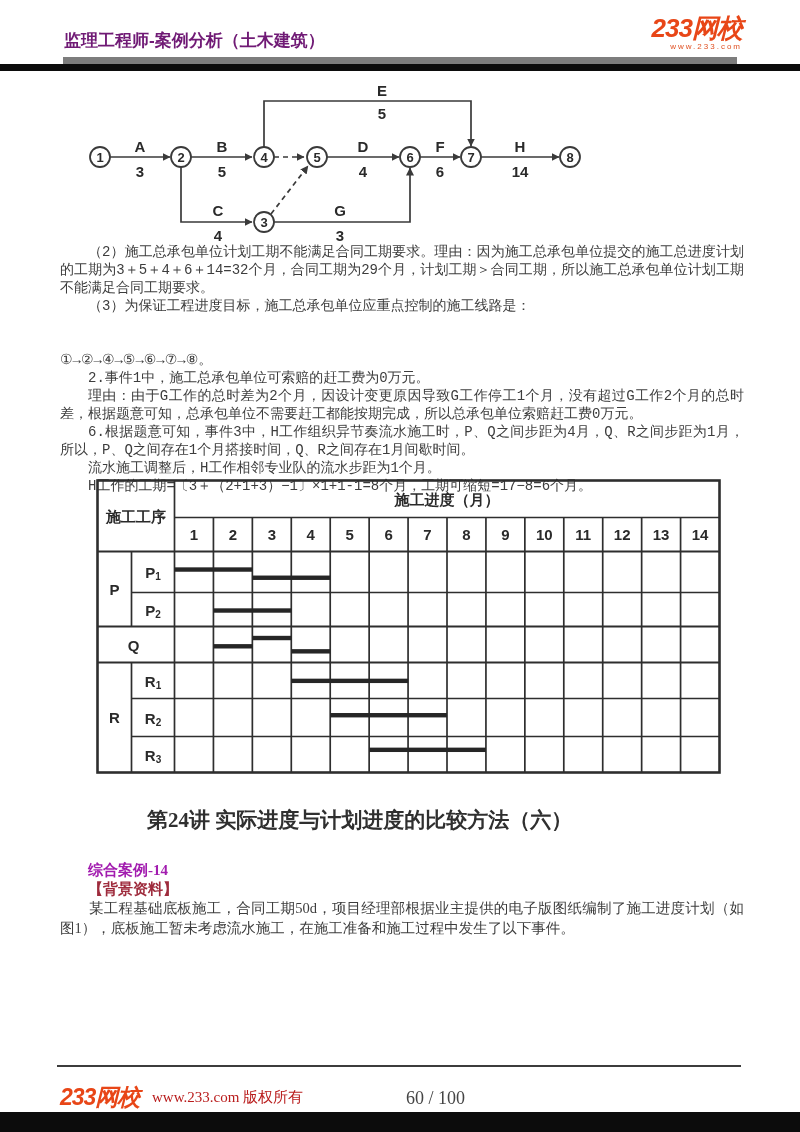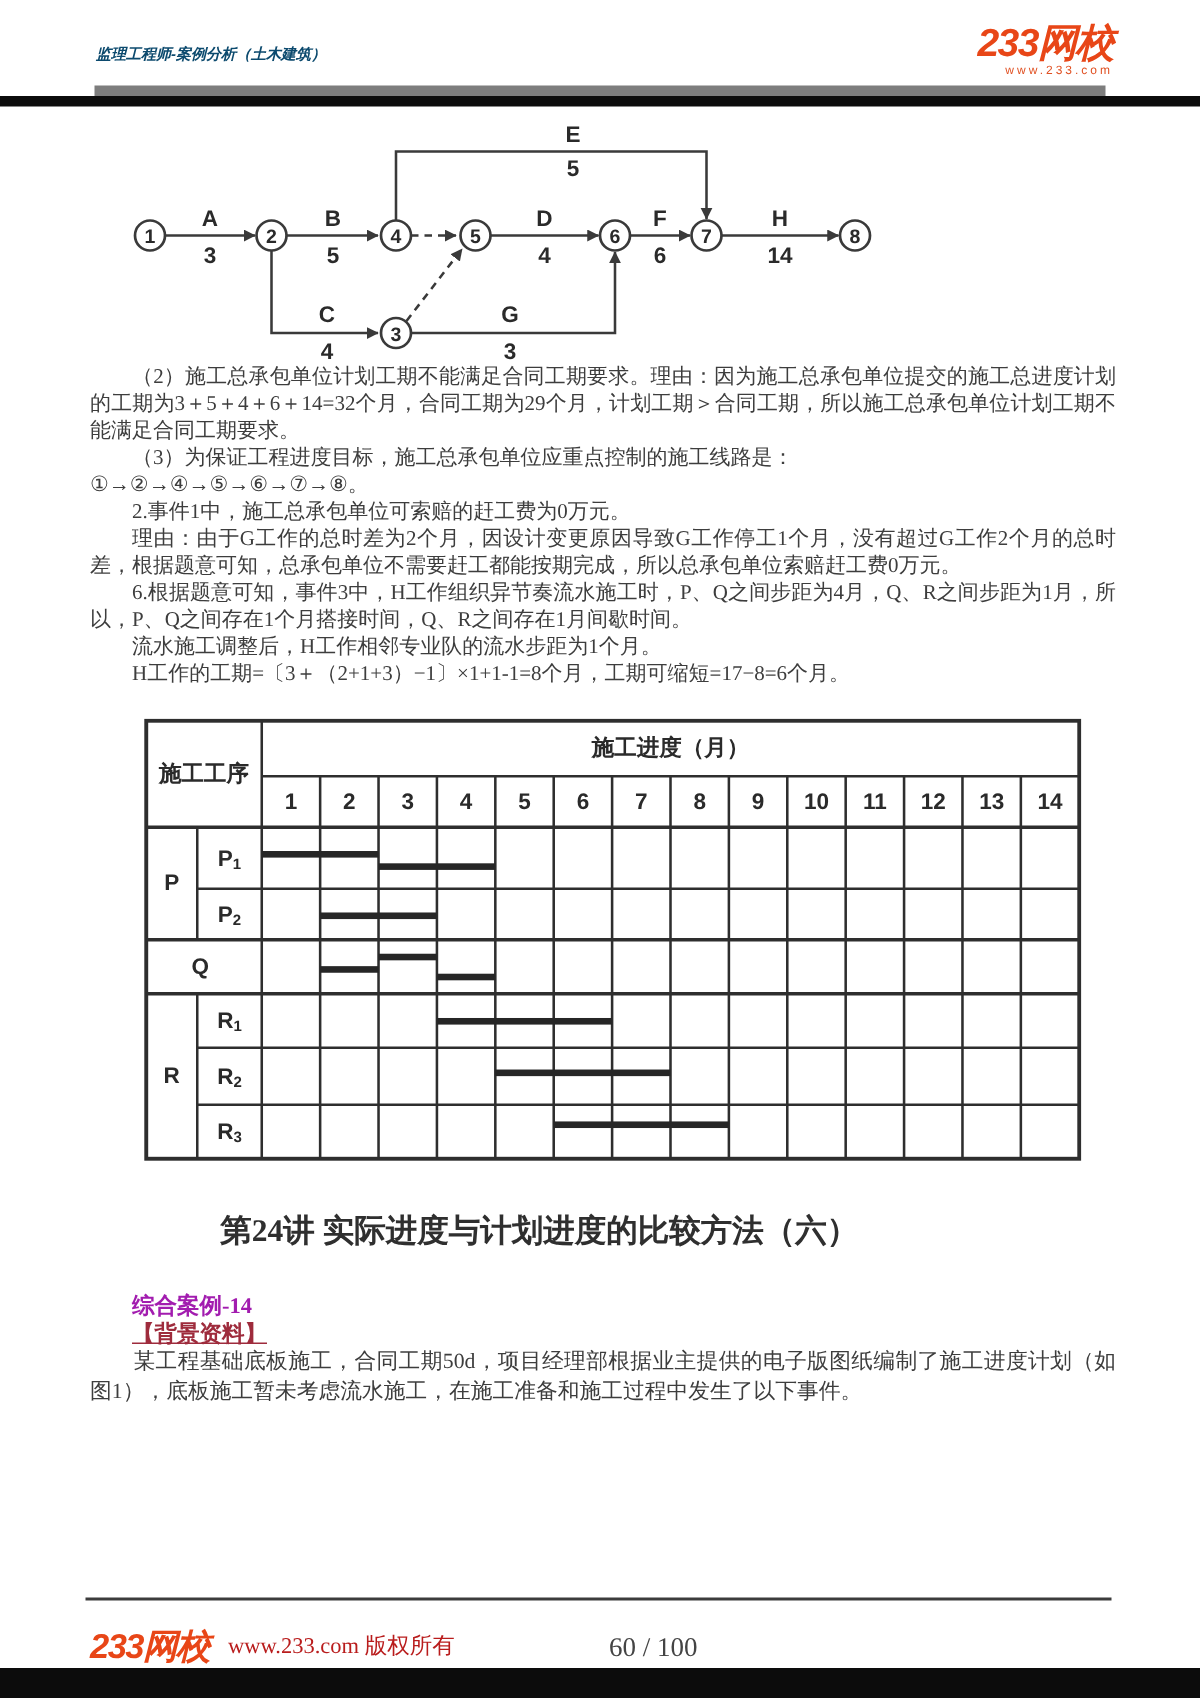--- a/index.html
+++ b/index.html
@@ -1,42 +1,42 @@
 <!DOCTYPE html>
 <html><head>
 <meta charset="utf-8">
 <style>
   html,body{margin:0;padding:0;}
   body{width:800px;height:1132px;position:relative;background:#ffffff;overflow:hidden;
        font-family:"Liberation Serif","DejaVu Serif",serif;color:#3d3d3d;}
   .abs{position:absolute;}
   
-  .doc-title{left:64px;top:29px;font-size:10px;font-weight:bold;color:#0c4a6e;
-             font-family:"Liberation Sans","DejaVu Sans",sans-serif;font-style:italic;}
+  .doc-title{left:64px;top:29px;font-size:17px;font-weight:bold;color:#701a75;
+             font-family:"Liberation Sans","DejaVu Sans",sans-serif;}
   .brand{right:58px;top:15px;text-align:right;}
   .brand .logo{font-family:"Liberation Sans","DejaVu Sans",sans-serif;font-style:italic;
                font-weight:bold;font-size:26px;color:#e84617;letter-spacing:-1px;line-height:26px;}
   .brand .url{font-family:"Liberation Sans","DejaVu Sans",sans-serif;font-size:8px;color:#e05022;
               letter-spacing:2px;margin-top:1px;}
   .band-gray{left:63px;top:57px;width:674px;height:7px;background:#7d7d7d;}
   .band-black{left:0;top:64px;width:800px;height:7px;background:#0c0c0c;}
   
   #network-svg{left:60px;top:76px;}
   
   .answer{left:60px;top:243px;width:684px;font-size:14px;line-height:18px;text-align:justify;}
-  .answer p{margin:0;text-indent:2em;}
-  .answer p.no-indent{text-indent:0;}
+  .answer p{margin:0;text-indent:2em;font-family:Liberation Mono, monospace;}
+  .answer p.no-indent{text-indent:0;margin-top:36px;}
   
   #gantt-svg{left:96px;top:479px;}
   svg text{font-family:"Liberation Sans","DejaVu Sans",sans-serif;font-weight:bold;fill:#2a2a2a;
            text-anchor:middle;dominant-baseline:central;}
   
   .section-title{left:0;top:806px;width:719px;text-align:center;font-size:21px;font-weight:bold;color:#2f2f2f;}
   .case-label{left:88px;top:861px;font-size:15px;font-weight:bold;color:#a21caf;}
-  .bg-label{left:88px;top:880px;font-size:15px;font-weight:bold;color:#9e2b3c;text-decoration:underline;}
+  .bg-label{left:88px;top:880px;font-size:15px;font-weight:bold;color:#9e2b3c;}
   .bg-text{left:60px;top:898px;width:684px;font-size:14.5px;line-height:20px;text-align:justify;text-indent:2em;}
   
   .footer-rule{left:57px;top:1065px;width:684px;height:2px;background:#3c3c3c;}
   .footer-logo{left:60px;top:1082px;font-family:"Liberation Sans","DejaVu Sans",sans-serif;
                font-style:italic;font-weight:bold;font-size:23px;color:#e84617;letter-spacing:-1px;}
   .footer-copy{left:152px;top:1088px;font-size:15px;color:#b91c1c;text-align:right;}
   .footer-page{left:406px;top:1088px;font-size:18px;color:#444;}
   .bottom-band{left:0;top:1112px;width:800px;height:20px;background:#0c0c0c;}
 </style>
 </head>

